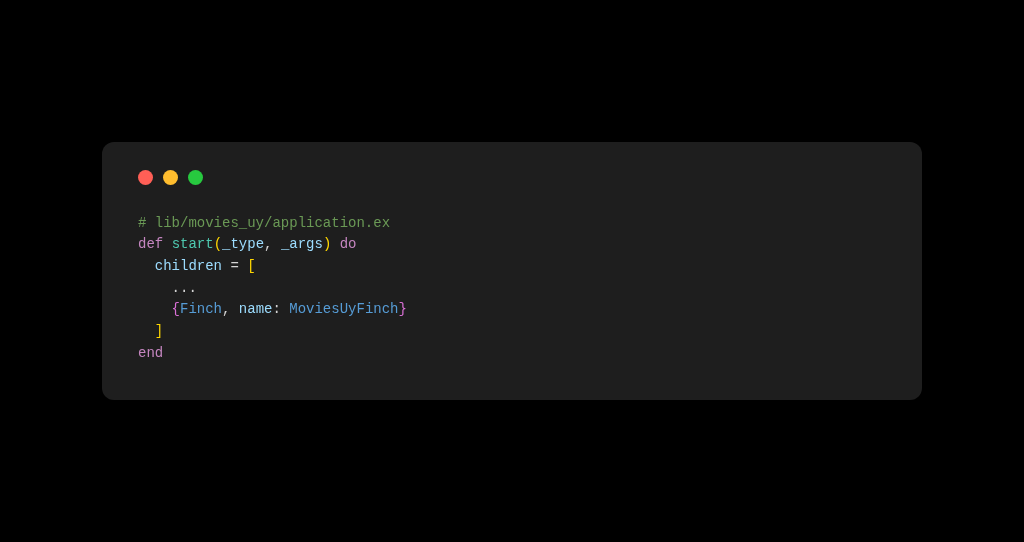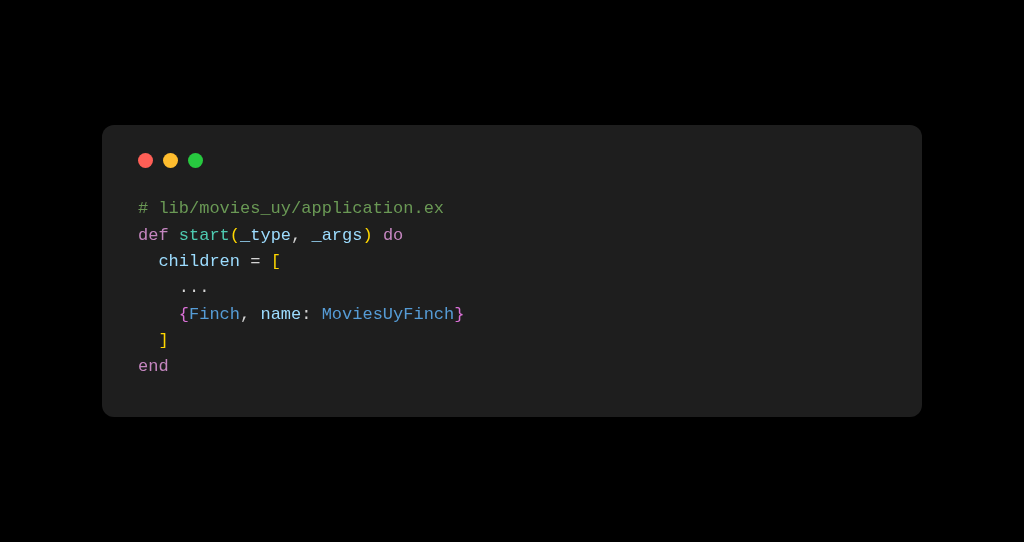--- a/index.html
+++ b/index.html
@@ -30,21 +30,21 @@
     }
     .tl {
       width: 15px;
       height: 15px;
       border-radius: 50%;
     }
     .tl-red { background: #ff5f56; }
     .tl-yellow { background: #ffbd2e; }
     .tl-green { background: #27c93f; }
     .code {
-      font-size: 17px;
+      font-size: 14px;
       line-height: 1.55;
       white-space: pre;
       color: #d4d4d4;
     }
     .comment { color: #6a9955; }
     .keyword { color: #c586c0; }
     .fn-name { color: #4ec9b0; }
     .paren { color: #ffd700; }
     .param { color: #9cdcfe; }
     .punct { color: #d4d4d4; }

